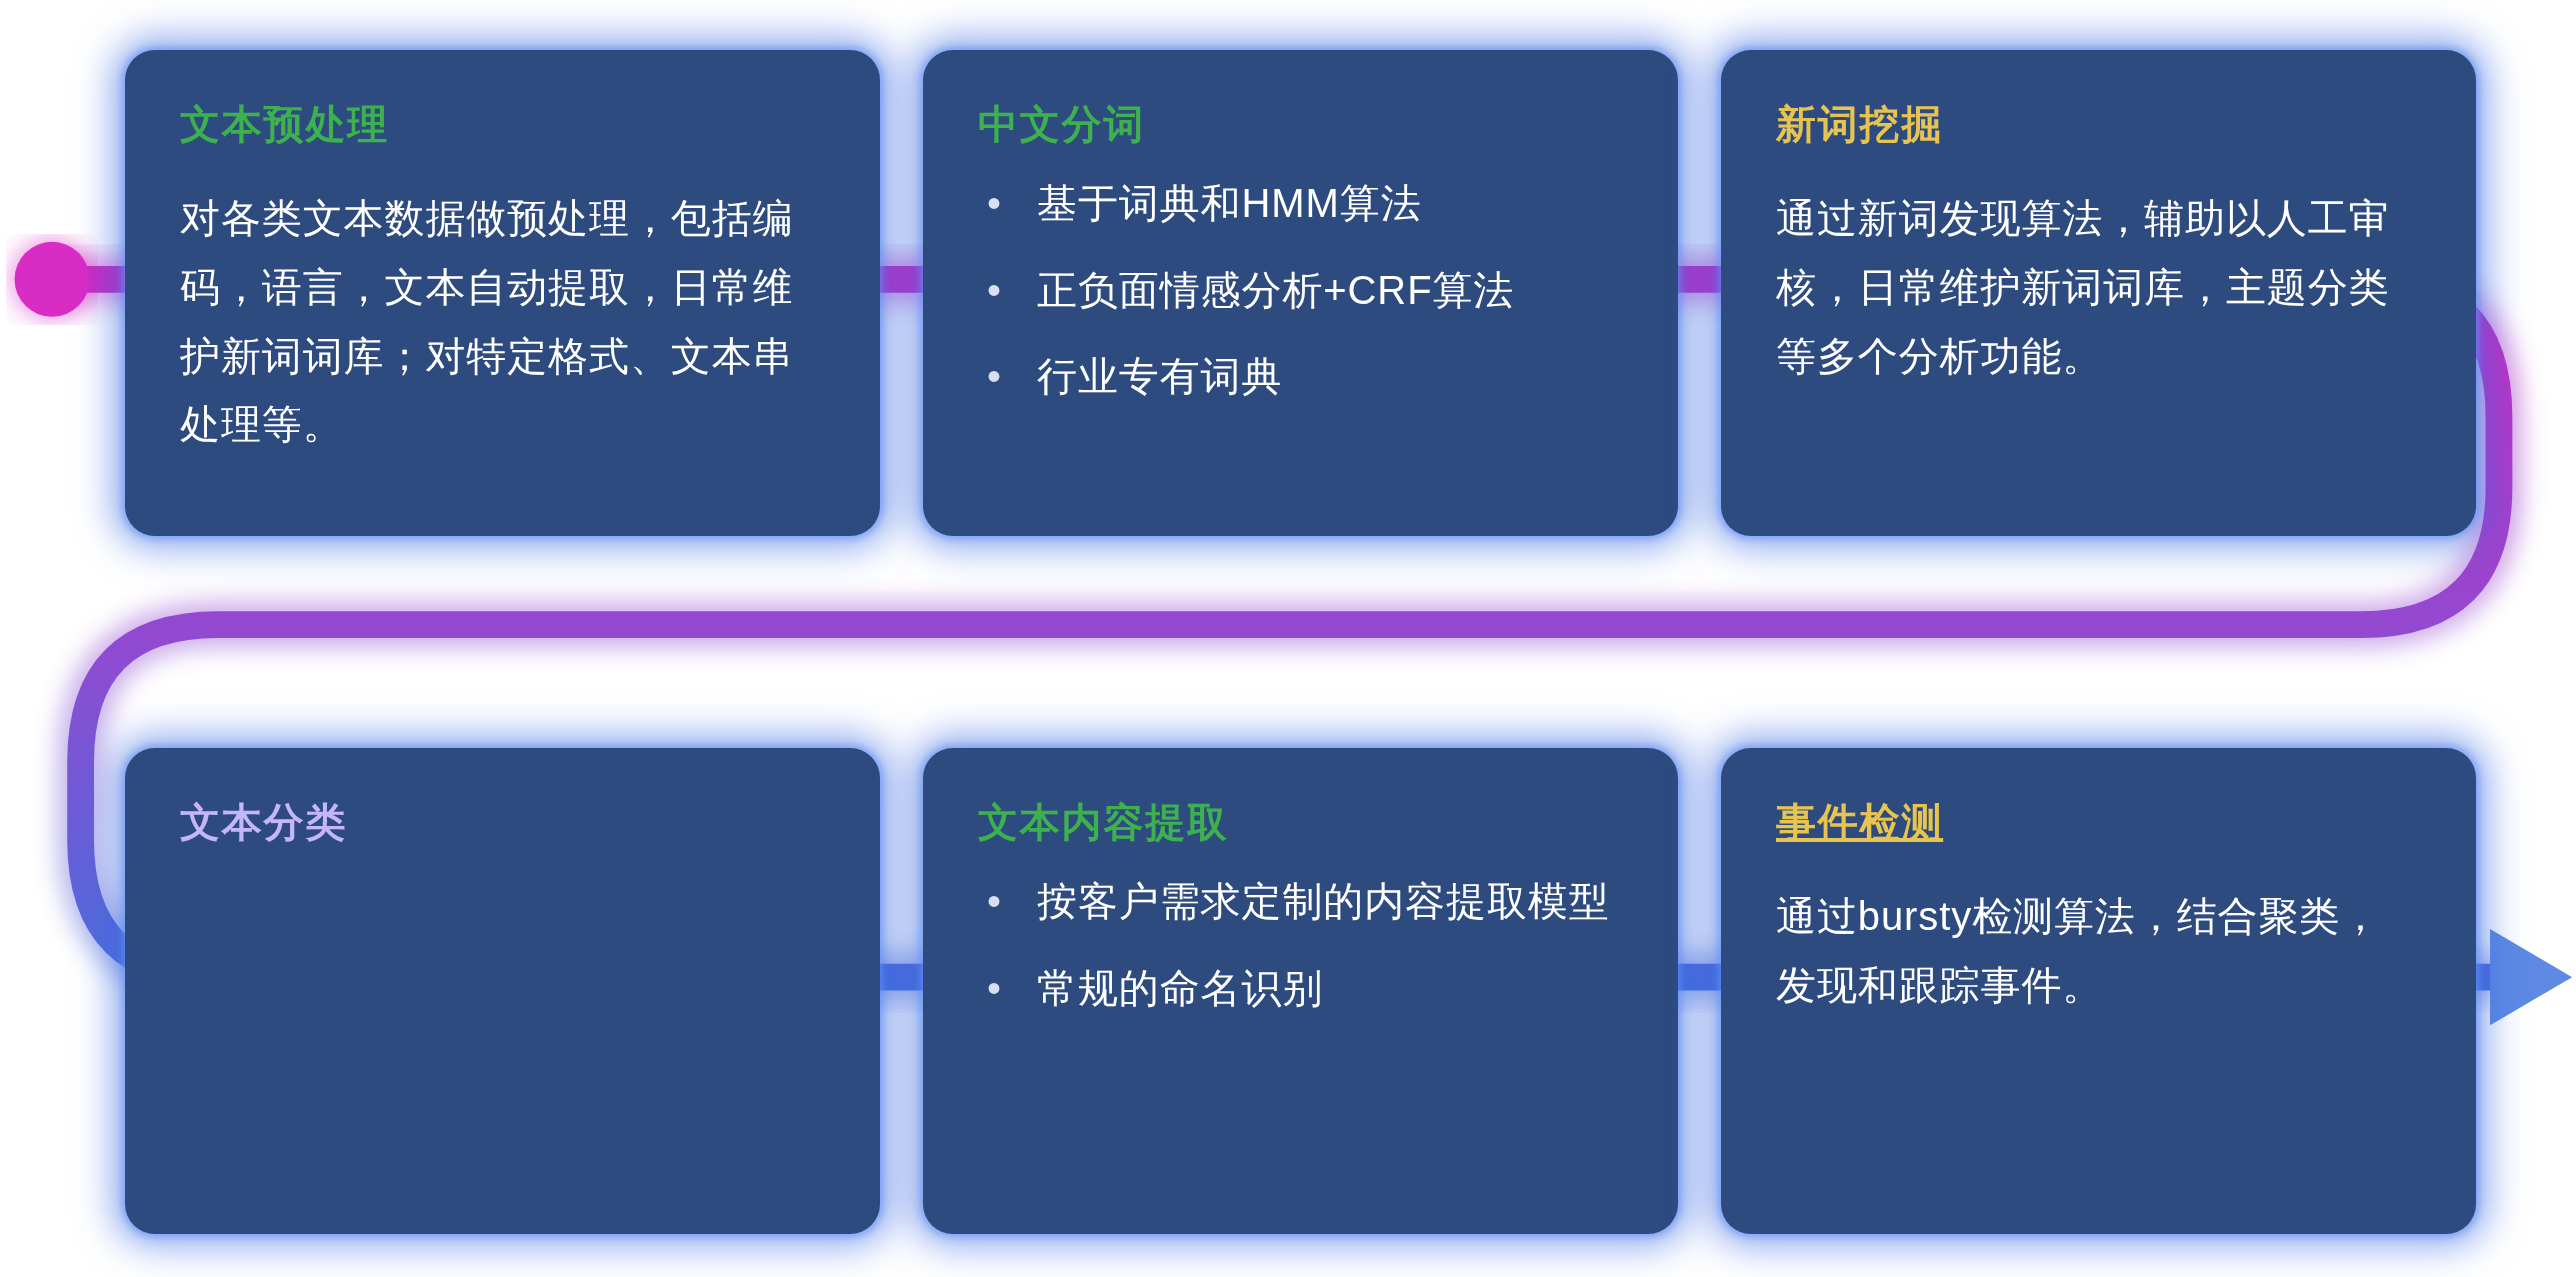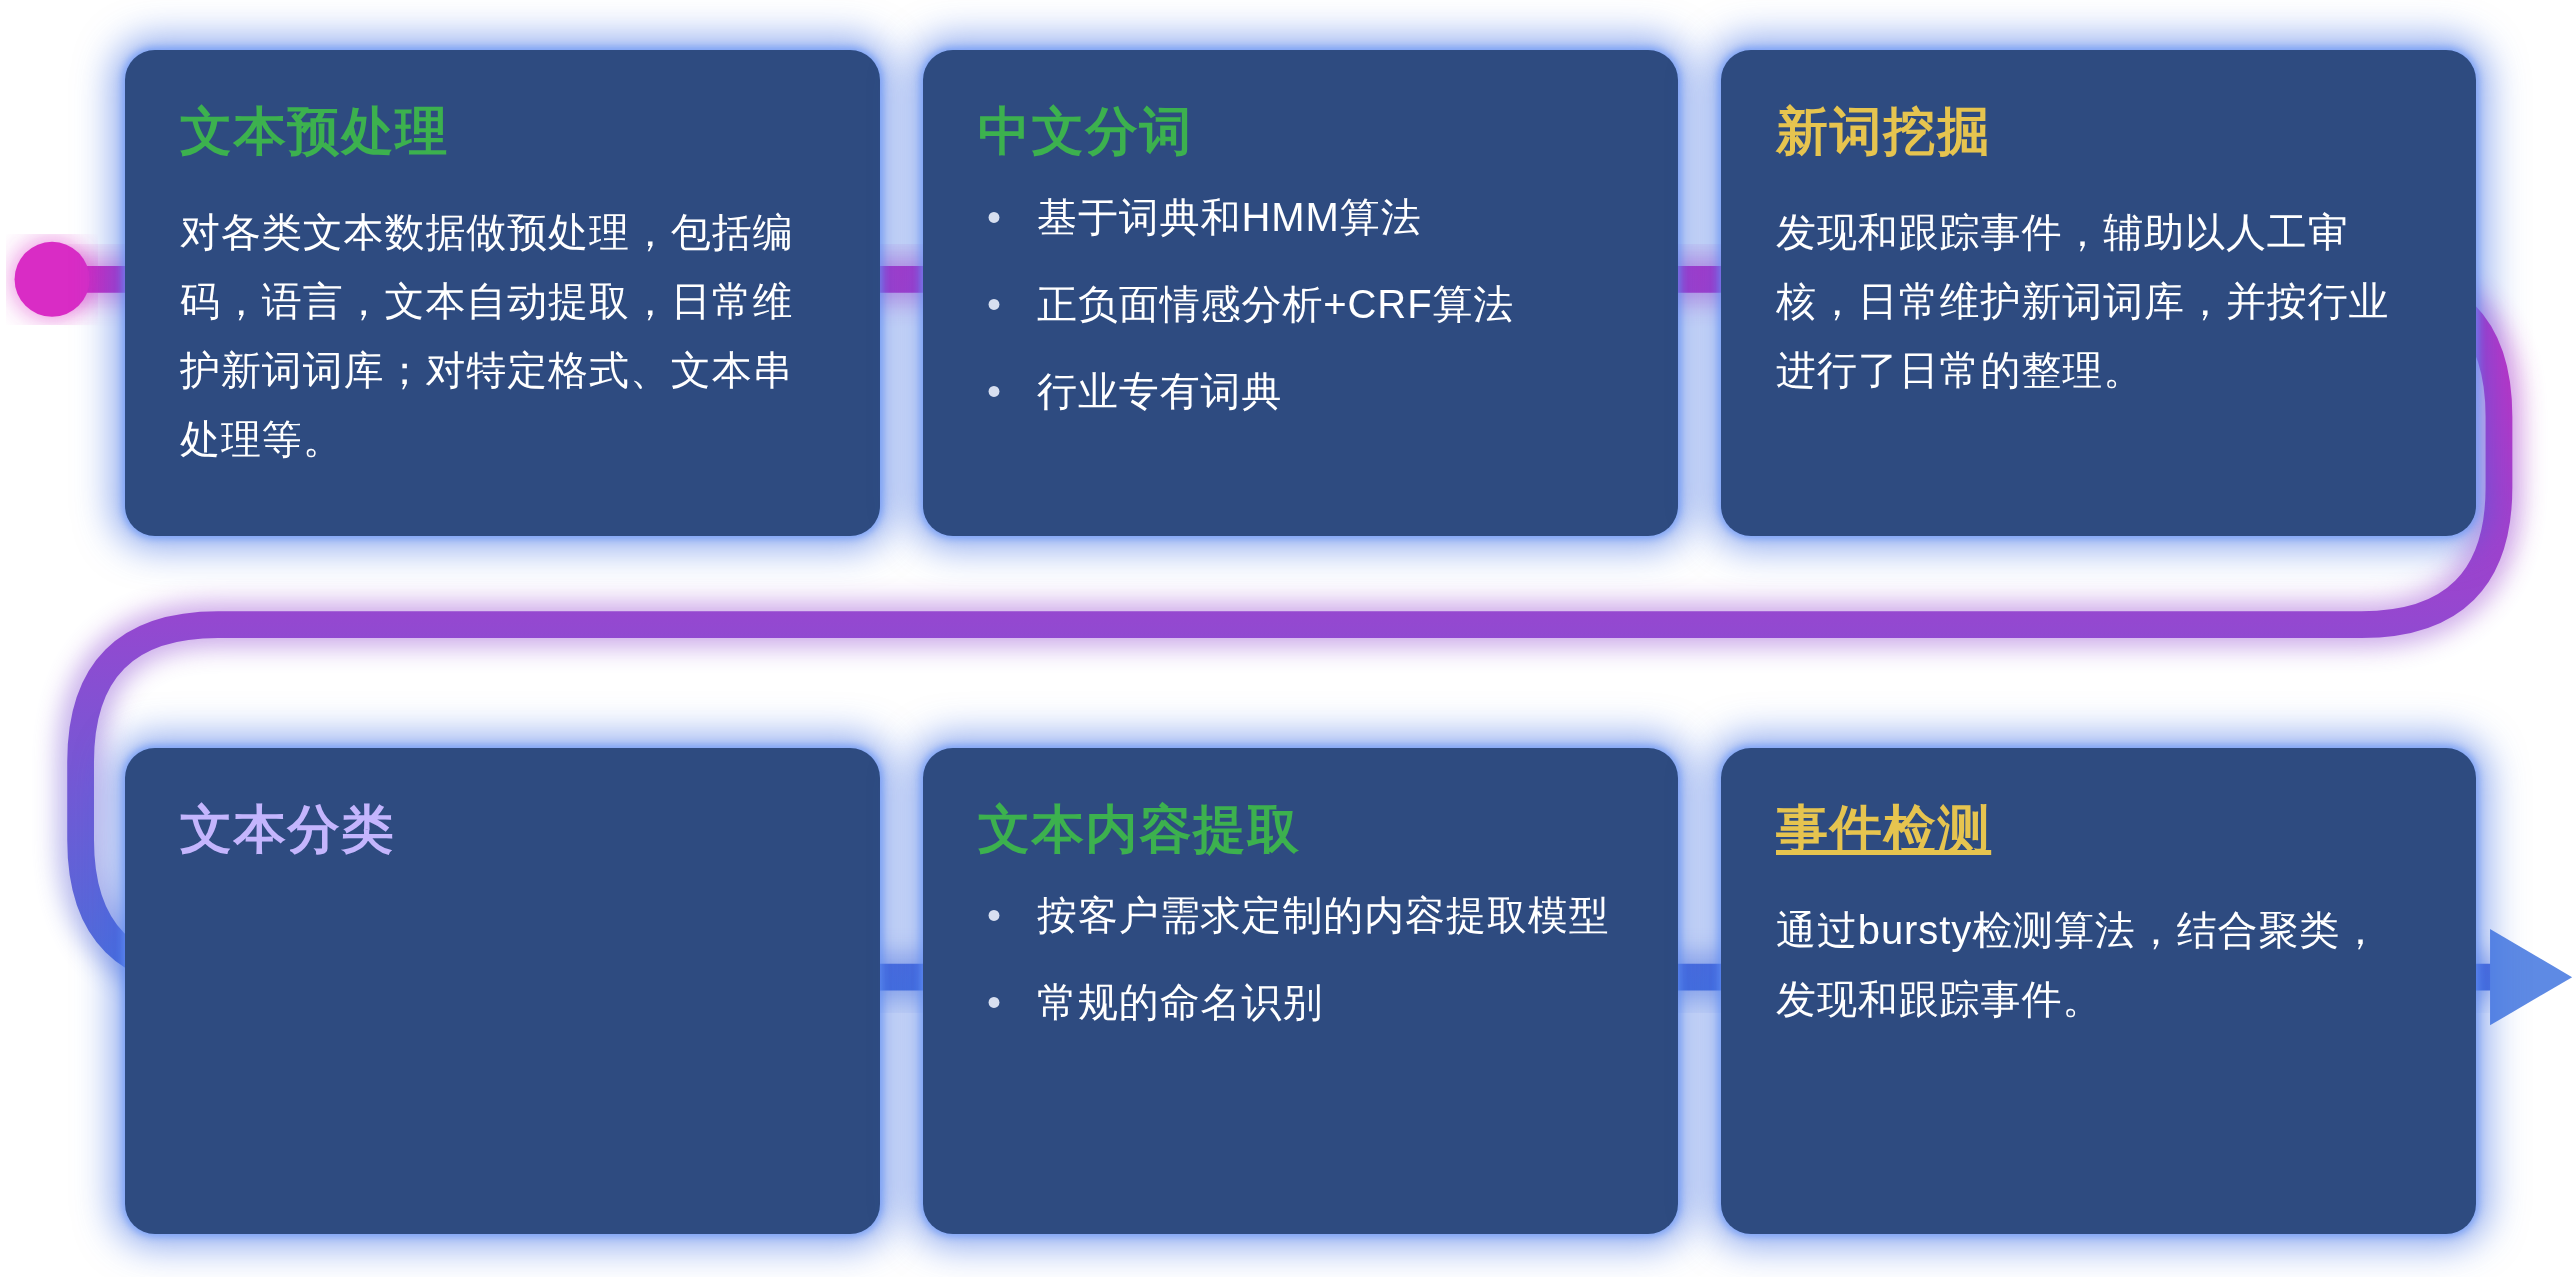--- a/index.html
+++ b/index.html
@@ -24,21 +24,21 @@
     box-shadow:
       0 0 7.1px 2.7px rgba(102,148,248,0.65),
       0 0 36px 12.5px rgba(55,104,226,0.55);
   }
   .r1 { top:50px; }
   .r2 { top:748px; }
   .c1 { left:125px; }
   .c2 { left:923px; }
   .c3 { left:1721px; }
   .card-title {
-    font-size:52px;
+    font-size:40px;
     font-weight:bold;
     letter-spacing:1.8px;
     line-height:1.2;
   }
   .card-body {
     margin-top:36px;
     color:#ffffff;
     font-size:40px;
     line-height:1.72;
     letter-spacing:0.9px;
@@ -97,21 +97,21 @@
     <h2 class="card-title" style="color: rgb(60, 177, 78);">中文分词</h2>
     <ul class="card-list">
       <li>基于词典和HMM算法</li>
       <li>正负面情感分析+CRF算法</li>
       <li>行业专有词典</li>
     </ul>
   </section>
 
   <section class="card r1 c3">
     <h2 class="card-title" style="color: rgb(230, 196, 79);">新词挖掘</h2>
-    <p class="card-body">发现和跟踪事件，辅助以人工审核，日常维护新词词库，并按行业进行了日常的整理。</p>
+    <p class="card-body">通过新词发现算法，辅助以人工审核，日常维护新词词库，主题分类等多个分析功能。</p>
   </section>
 
   <section class="card r2 c1">
     <h2 class="card-title" style="color: #c4b5fd;">文本分类</h2>
   </section>
 
   <section class="card r2 c2">
     <h2 class="card-title" style="color: rgb(60, 177, 78);">文本内容提取</h2>
     <ul class="card-list">
       <li>按客户需求定制的内容提取模型</li>

